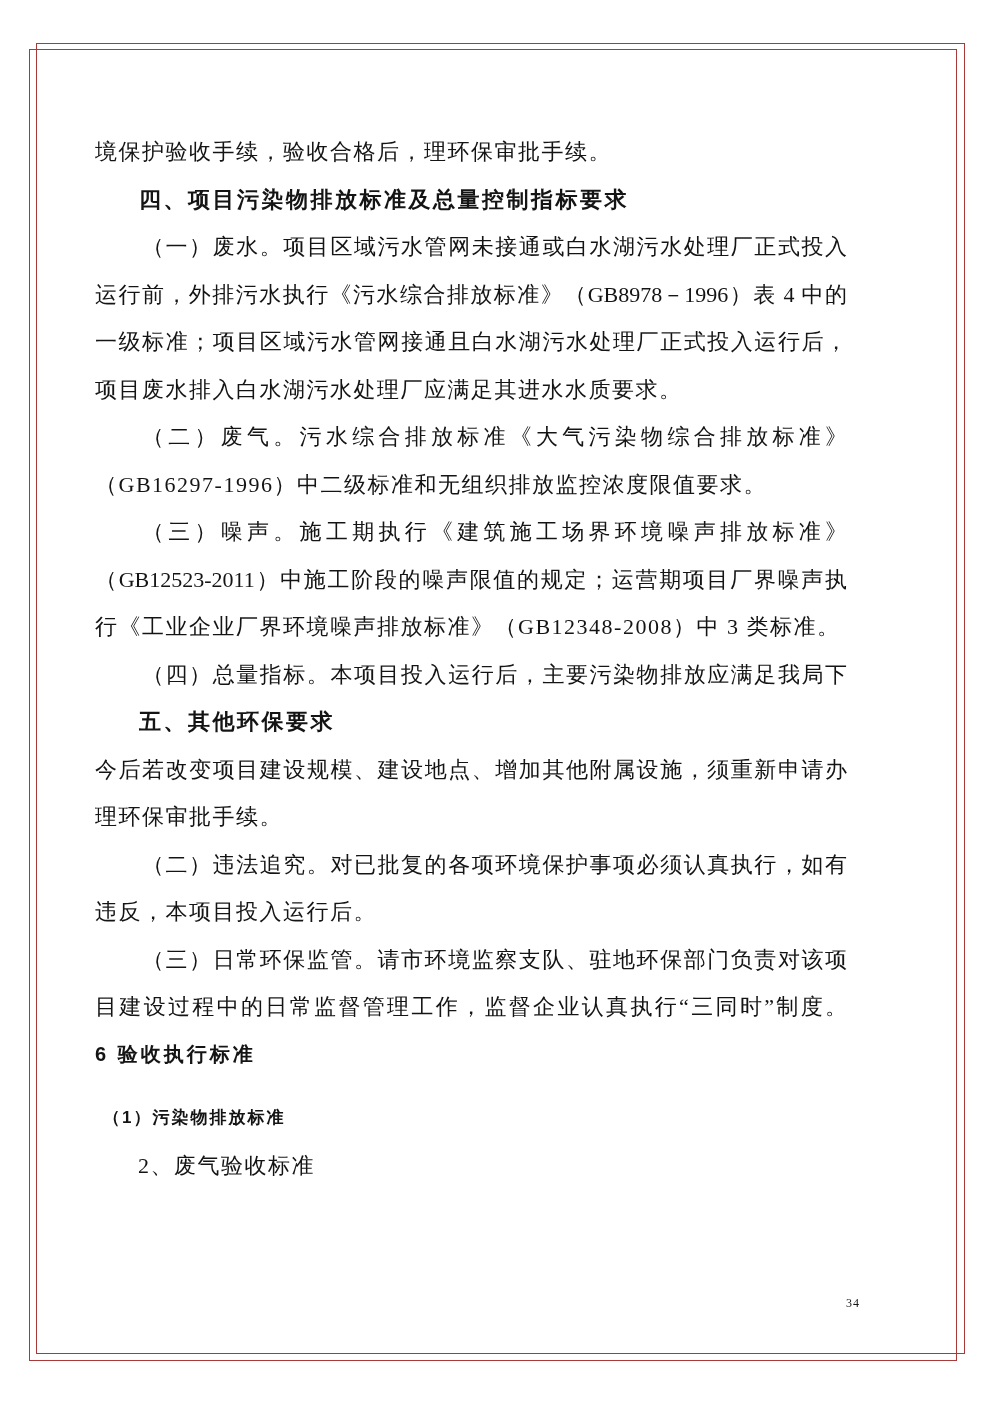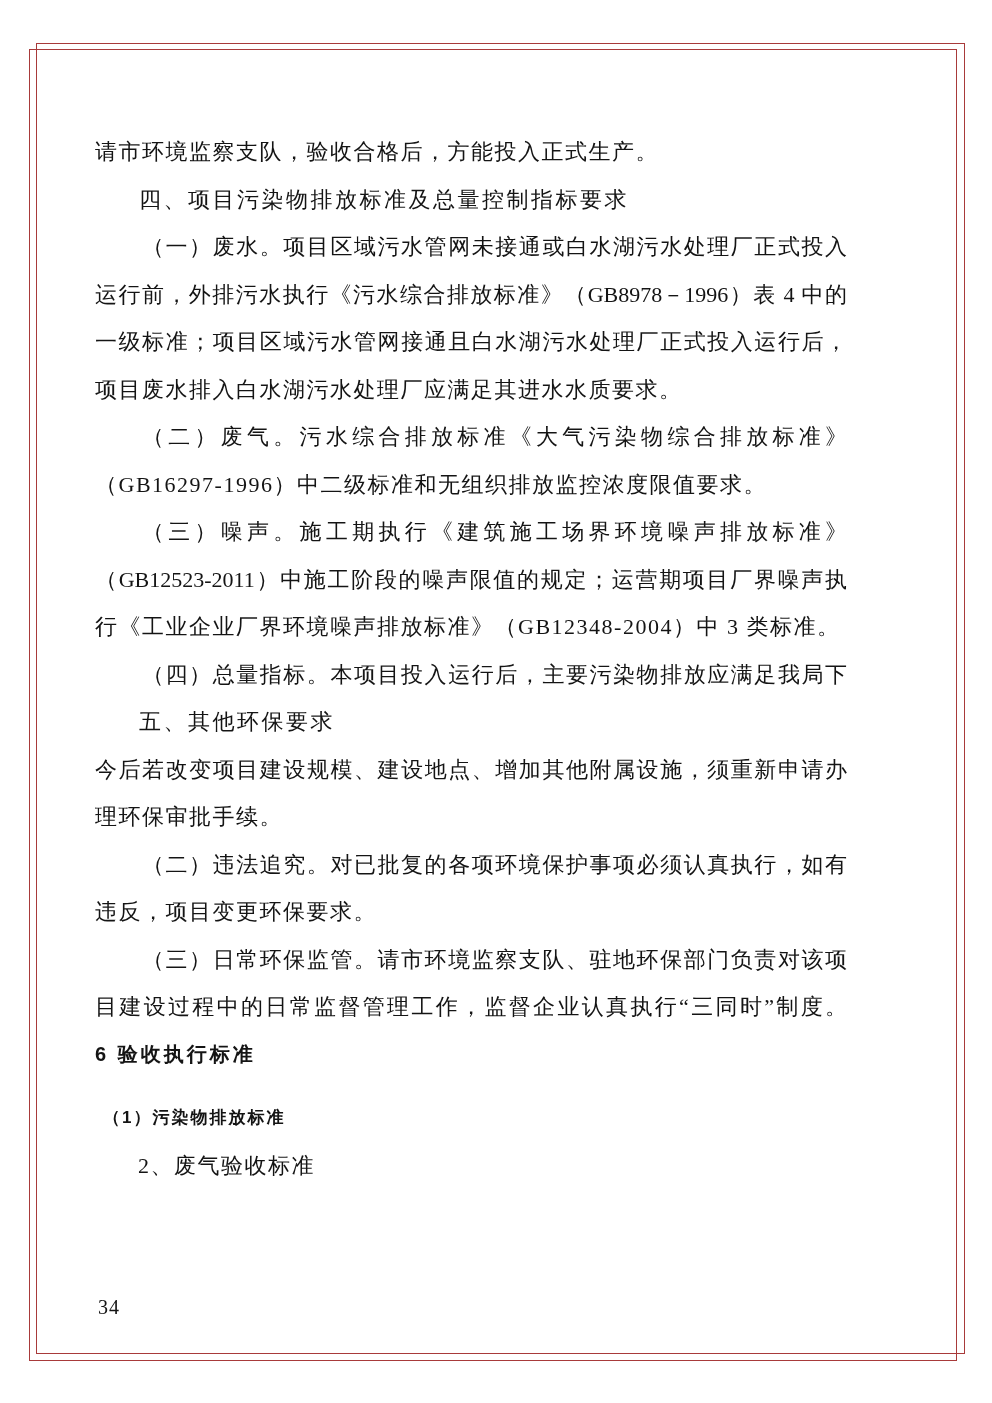--- a/index.html
+++ b/index.html
@@ -36,74 +36,74 @@
   }
   .ln.j {
     white-space: normal;
     letter-spacing: normal;
     text-align: justify;
     text-align-last: justify;
   }
   .ln.indent { text-indent: 47px; }
   .ln.h {
     font-family: "Liberation Sans", "DejaVu Sans", sans-serif;
-    font-weight: normal;
+    font-weight: bold;
     letter-spacing: 2.5px;
     text-indent: 44px;
   }
   .ln.h1 {
     font-family: Liberation Sans, sans-serif;
     font-weight: bold;
     font-size: 20px;
     letter-spacing: 3px;
   }
   .ln.h2 {
     font-family: "Liberation Sans", "DejaVu Sans", sans-serif;
     font-weight: bold;
     font-size: 17px;
     letter-spacing: 2px;
     text-indent: 8px;
     margin-top: 16px;
   }
   .ln.sub { text-indent: 43px; }
   .footer {
     position: absolute;
-    left: 98px;
+    left: 108px;
     top: 1296px;
     width: 752px;
-    text-align: left;
-    font-size: 20px;
+    text-align: right;
+    font-size: 12px;
     letter-spacing: 1px;
   }
 </style>
 </head>
 <body>
 
 <div class="page">
   <div class="page-border outer"></div>
   <div class="page-border inner"></div>
 
   <div class="content">
-    <div class="ln">请市环境监察支队，验收合格后，方能投入正式生产。</div>
+    <div class="ln">境保护验收手续，验收合格后，理环保审批手续。</div>
     <div class="ln h">四、项目污染物排放标准及总量控制指标要求</div>
     <div class="ln j indent">（一）废水。项目区域污水管网未接通或白水湖污水处理厂正式投入</div>
     <div class="ln j">运行前，外排污水执行《污水综合排放标准》（GB8978－1996）表 4 中的</div>
     <div class="ln j">一级标准；项目区域污水管网接通且白水湖污水处理厂正式投入运行后，</div>
     <div class="ln">项目废水排入白水湖污水处理厂应满足其进水水质要求。</div>
     <div class="ln j indent">（二）废气。污水综合排放标准《大气污染物综合排放标准》</div>
     <div class="ln">（GB16297-1996）中二级标准和无组织排放监控浓度限值要求。</div>
     <div class="ln j indent">（三）噪声。施工期执行《建筑施工场界环境噪声排放标准》</div>
     <div class="ln j">（GB12523-2011）中施工阶段的噪声限值的规定；运营期项目厂界噪声执</div>
-    <div class="ln">行《工业企业厂界环境噪声排放标准》（GB12348-2004）中 3 类标准。</div>
+    <div class="ln">行《工业企业厂界环境噪声排放标准》（GB12348-2008）中 3 类标准。</div>
     <div class="ln j indent">（四）总量指标。本项目投入运行后，主要污染物排放应满足我局下</div>
     <div class="ln h">五、其他环保要求</div>
     <div class="ln j">今后若改变项目建设规模、建设地点、增加其他附属设施，须重新申请办</div>
     <div class="ln">理环保审批手续。</div>
     <div class="ln j indent">（二）违法追究。对已批复的各项环境保护事项必须认真执行，如有</div>
-    <div class="ln">违反，项目变更环保要求。</div>
+    <div class="ln">违反，本项目投入运行后。</div>
     <div class="ln j indent">（三）日常环保监管。请市环境监察支队、驻地环保部门负责对该项</div>
     <div class="ln j">目建设过程中的日常监督管理工作，监督企业认真执行“三同时”制度。</div>
     <div class="ln h1">6 验收执行标准</div>
     <div class="ln h2">（1）污染物排放标准</div>
     <div class="ln sub">2、废气验收标准</div>
   </div>
 
   <div class="footer">34</div>
 </div>
 

